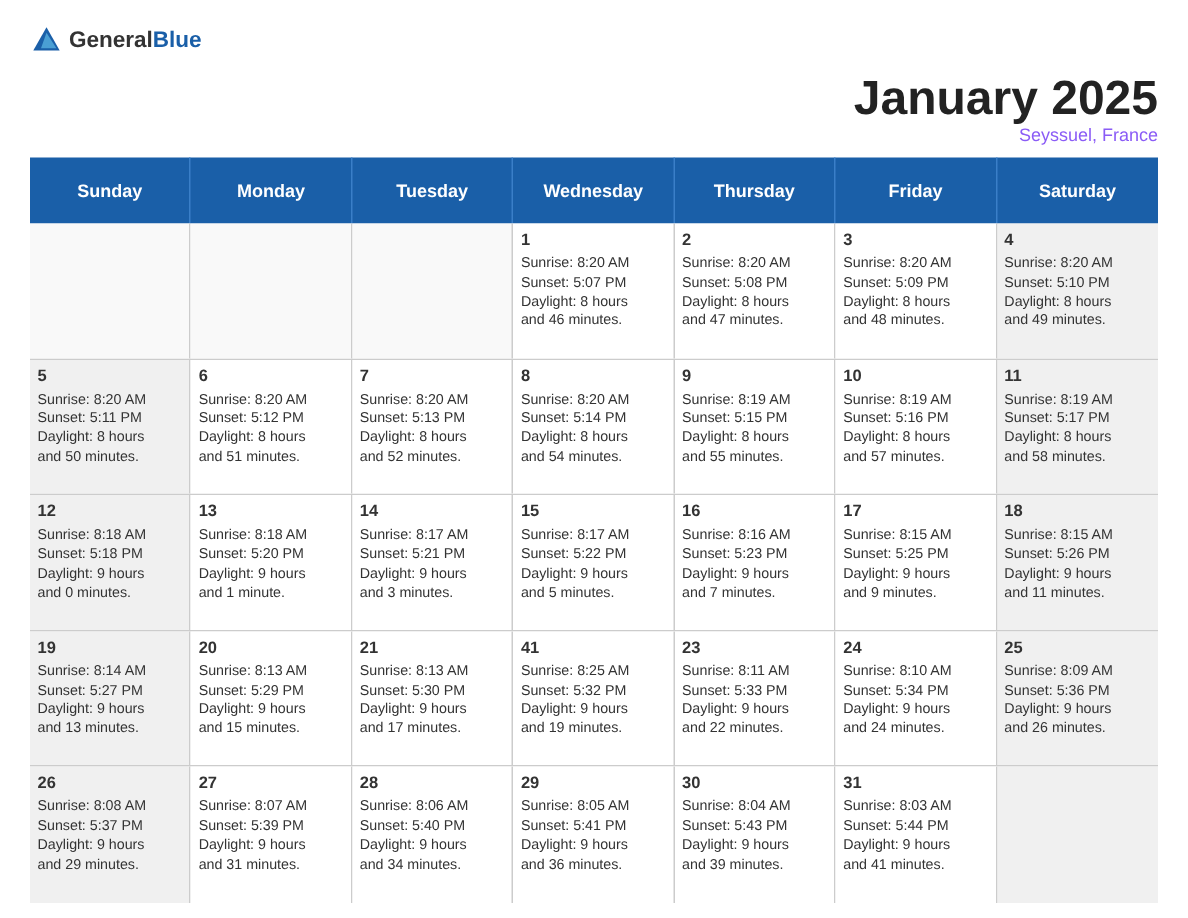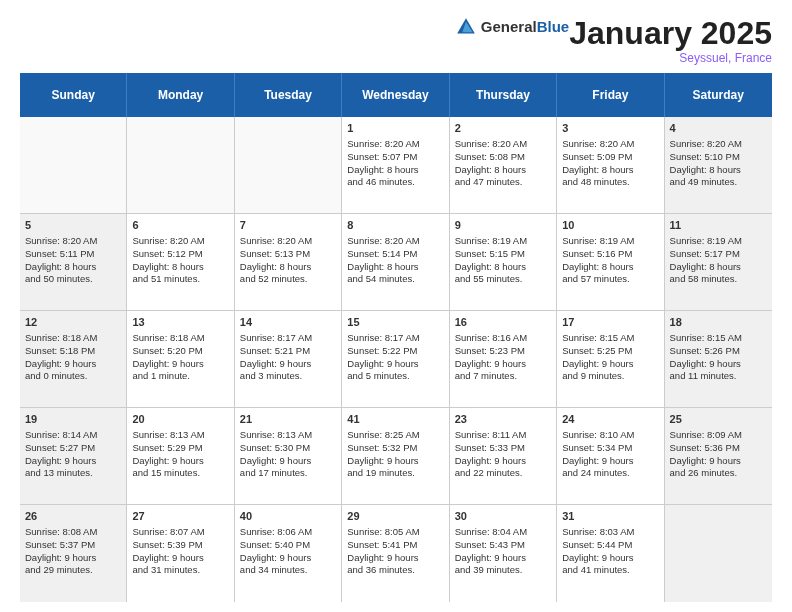--- a/index.html
+++ b/index.html
@@ -12,41 +12,42 @@
     }
     .page {
       width: 792px;
       height: 612px;
       padding: 16px 20px 10px 20px;
       display: flex;
       flex-direction: column;
     }
     .header {
       display: flex;
-      justify-content: flex-end;
+      justify-content: space-between;
       align-items: flex-start;
       margin-bottom: 8px;
     }
     .logo {
       display: flex;
       align-items: center;
       gap: 4px;
     }
     .logo-icon {
       width: 22px;
       height: 22px;
     }
     .title-block {
       text-align: right;
     }
     .month-title {
       font-size: 32px;
       font-weight: bold;
       color: #222;
       line-height: 1.1;
+      margin-top: 32px;
     }
     .location {
       font-size: 12px;
       color: #8b5cf6;
     }
     .calendar {
       flex: 1;
       display: flex;
       flex-direction: column;
     }
@@ -239,21 +240,21 @@
         </div>
         <div class="cal-row">
           <div class="cal-cell shaded"><span class="day-number">26</span><span style="white-space: pre-line;">Sunrise: 8:08 AM
 Sunset: 5:37 PM
 Daylight: 9 hours
 and 29 minutes.</span></div>
           <div class="cal-cell"><span class="day-number">27</span><span style="white-space: pre-line;">Sunrise: 8:07 AM
 Sunset: 5:39 PM
 Daylight: 9 hours
 and 31 minutes.</span></div>
-          <div class="cal-cell"><span class="day-number">40</span><span style="white-space: pre-line;">Sunrise: 8:06 AM
+          <div class="cal-cell"><span class="day-number">28</span><span style="white-space: pre-line;">Sunrise: 8:06 AM
 Sunset: 5:40 PM
 Daylight: 9 hours
 and 34 minutes.</span></div>
           <div class="cal-cell"><span class="day-number">29</span><span style="white-space: pre-line;">Sunrise: 8:05 AM
 Sunset: 5:41 PM
 Daylight: 9 hours
 and 36 minutes.</span></div>
           <div class="cal-cell"><span class="day-number">30</span><span style="white-space: pre-line;">Sunrise: 8:04 AM
 Sunset: 5:43 PM
 Daylight: 9 hours

